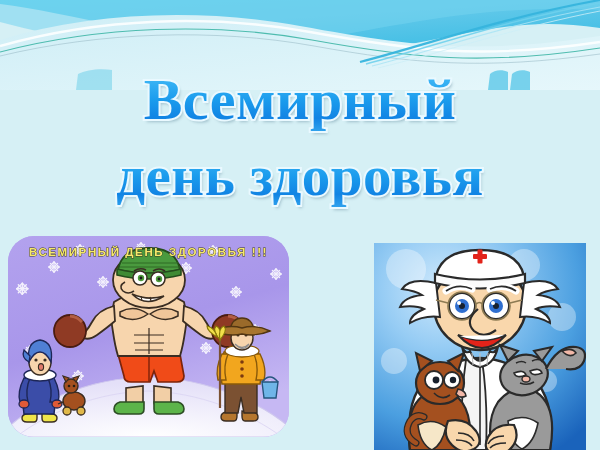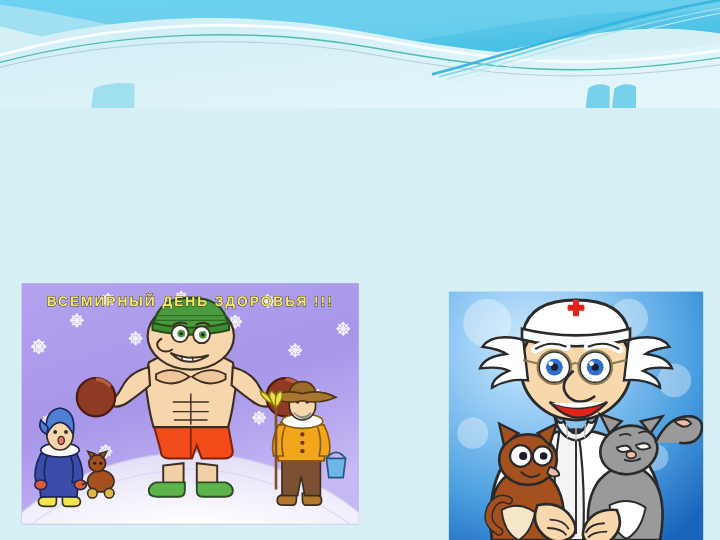--- a/index.html
+++ b/index.html
@@ -79,25 +79,26 @@
   }
   .title-line-2 { font-size: 57px; }
   .title-outline-2 { font-size: 57px; }
 
   
   .picture {
     position: absolute;
     overflow: hidden;
   }
   #picture-left {
-    left: 18px;
+    left: 8px;
     top: 236px;
     width: 281px;
     height: 201px;
     background: linear-gradient(160deg, #b9a8ee 0%, #ac9aeb 45%, #c3b4f2 100%);
+    border-radius: 26px;
   }
   #picture-right {
     left: 374px;
     top: 243px;
     width: 212px;
     height: 207px;
     background: radial-gradient(circle at 30% 25%, #bfe2fb 0%, #8fc9f3 35%, #3f9ede 75%, #1f6ec2 100%);
   }
   .picture svg { display: block; }
 
@@ -153,20 +154,30 @@
       <path d="M366,64 C436,46 506,20 600,3" fill="none" stroke="#6fd0ec" stroke-width="1.4" opacity="0.9"></path>
       <path d="M372,66 C442,48 512,23 600,7" fill="none" stroke="#a9e4f4" stroke-width="1.1" opacity="0.85"></path>
       <path d="M378,68 C448,51 518,27 600,11" fill="none" stroke="#cdeff8" stroke-width="1" opacity="0.8"></path>
 
       <path d="M78,74 C86,70 100,68 112,70 L112,90 L76,90 Z" fill="#6fcfe9" opacity="0.55"></path>
       <path d="M490,74 c4,-4 12,-5 18,-2 l0,18 l-20,0 z" fill="#49c2e6" opacity="0.7"></path>
       <path d="M512,74 c4,-4 12,-5 18,-2 l0,18 l-20,0 z" fill="#49c2e6" opacity="0.7"></path>
     </svg>
   </div>
 
+  <div id="title-block">
+    <div class="title-line-wrap">
+      <span class="title-outline">Всемирный</span>
+      <span class="title-line">Всемирный</span>
+    </div>
+    <div class="title-line-wrap">
+      <span class="title-outline title-outline-2">день здоровья</span>
+      <span class="title-line title-line-2">день здоровья</span>
+    </div>
+  </div>
 
   <div class="picture" id="picture-left">
     <svg width="281" height="201" viewBox="0 0 281 201" xmlns="http://www.w3.org/2000/svg">
       <defs>
         <linearGradient id="purpBg" x1="0" y1="0" x2="0.4" y2="1">
           <stop offset="0%" stop-color="#b3a2ee"></stop>
           <stop offset="55%" stop-color="#a896ea"></stop>
           <stop offset="100%" stop-color="#c6b8f3"></stop>
         </linearGradient>
         <radialGradient id="snowHill" cx="0.5" cy="1" r="0.9">

